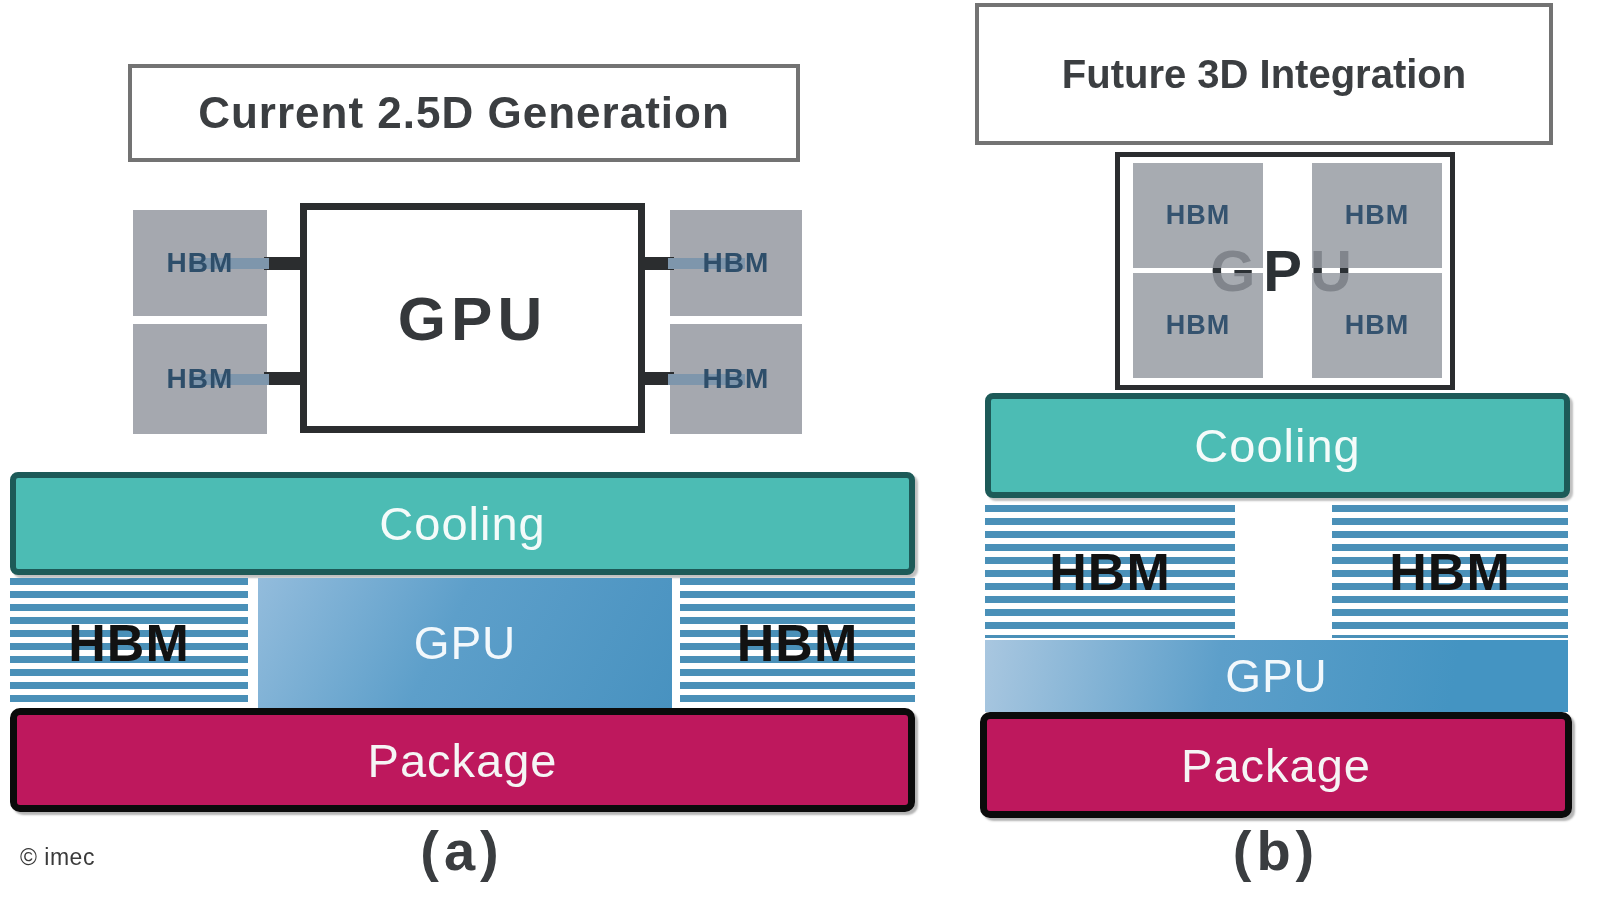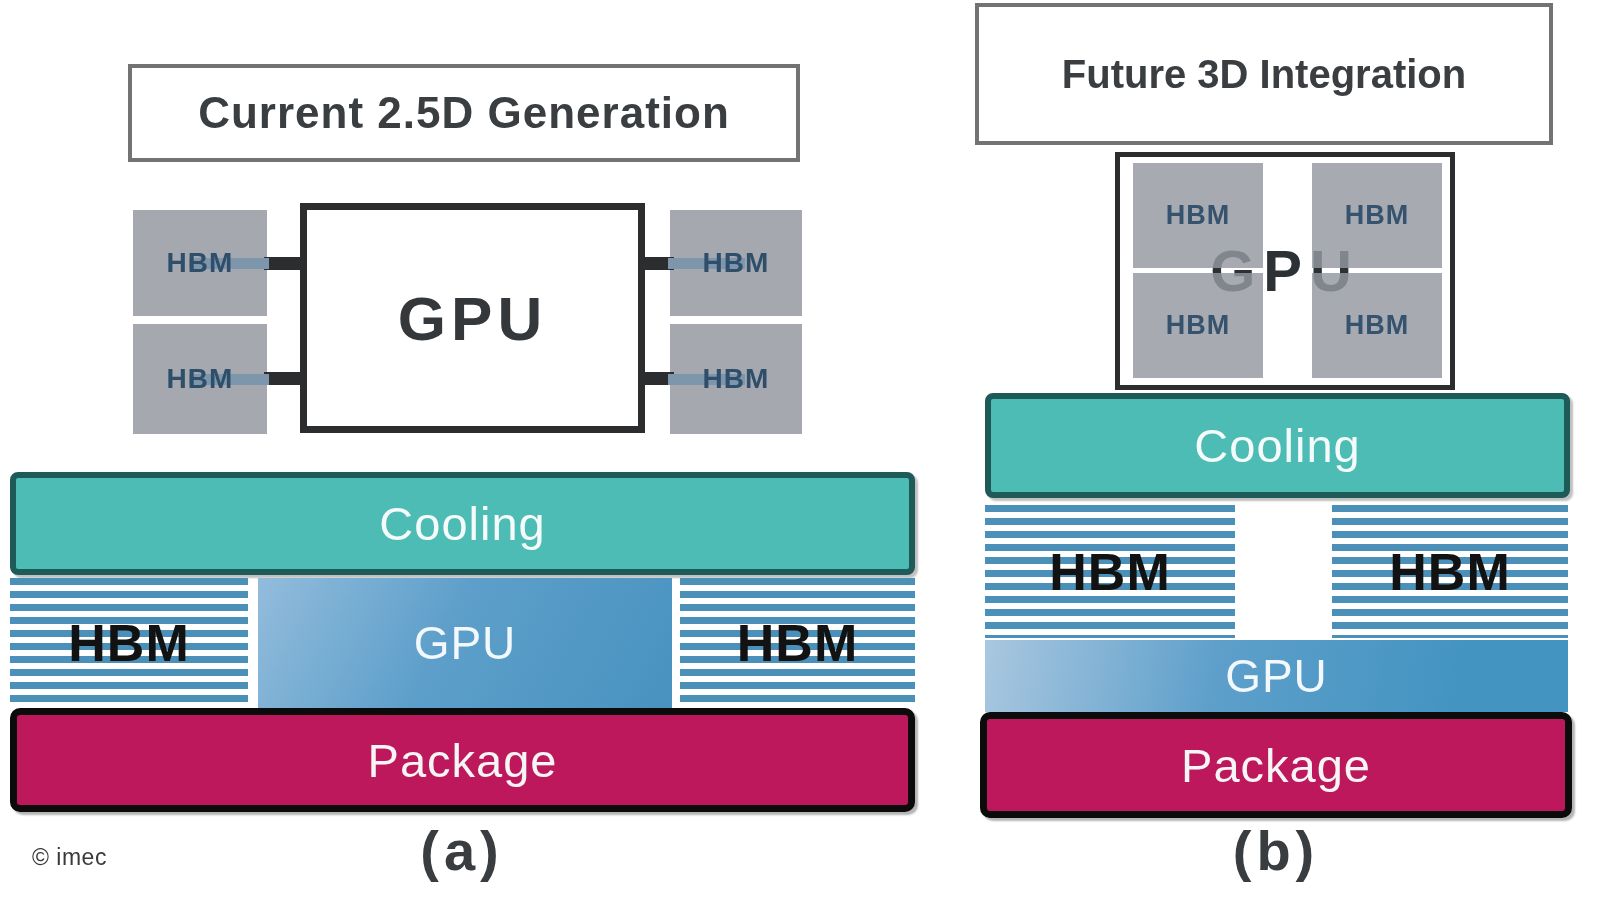--- a/index.html
+++ b/index.html
@@ -97,21 +97,21 @@
   .pd-tr{left:192px;top:6px;width:130px;height:105px;}
   .pd-bl{left:13px;top:116px;width:130px;height:105px;}
   .pd-br{left:192px;top:116px;width:130px;height:105px;}
 
   
   .caption{
     font-size:56px;font-weight:bold;color:#3a3d40;letter-spacing:5px;text-align:center;
   }
   .caption-a{left:237px;top:818px;width:450px;}
   .caption-b{left:1051px;top:818px;width:450px;}
-  .copyright{left:32px;top:844px;font-size:23px;color:#3a3a3a;letter-spacing:0.5px;}
+  .copyright{left:20px;top:844px;font-size:23px;color:#3a3a3a;letter-spacing:0.5px;}
 </style>
 </head>
 <body>
 
 <div id="page">
 
   <div class="abs title-box title-a">
     <span>Current 2.5D Generation</span>
   </div>
 

